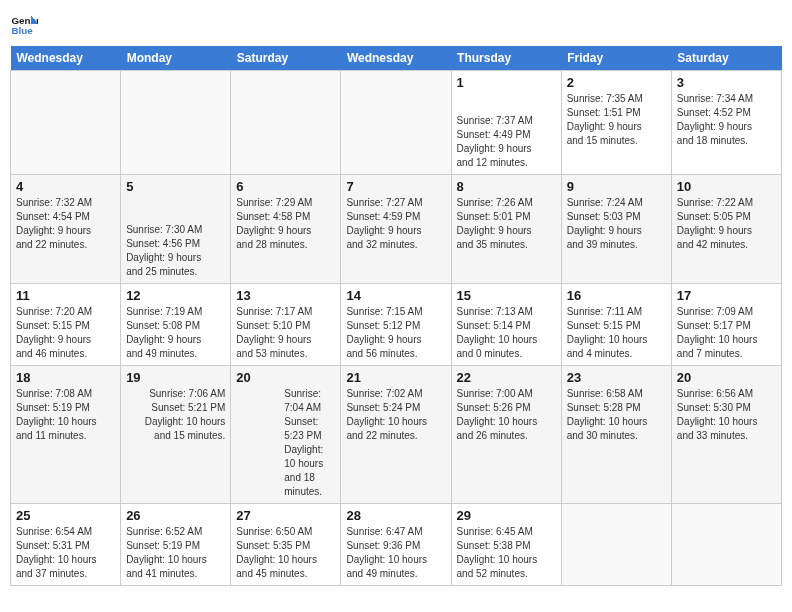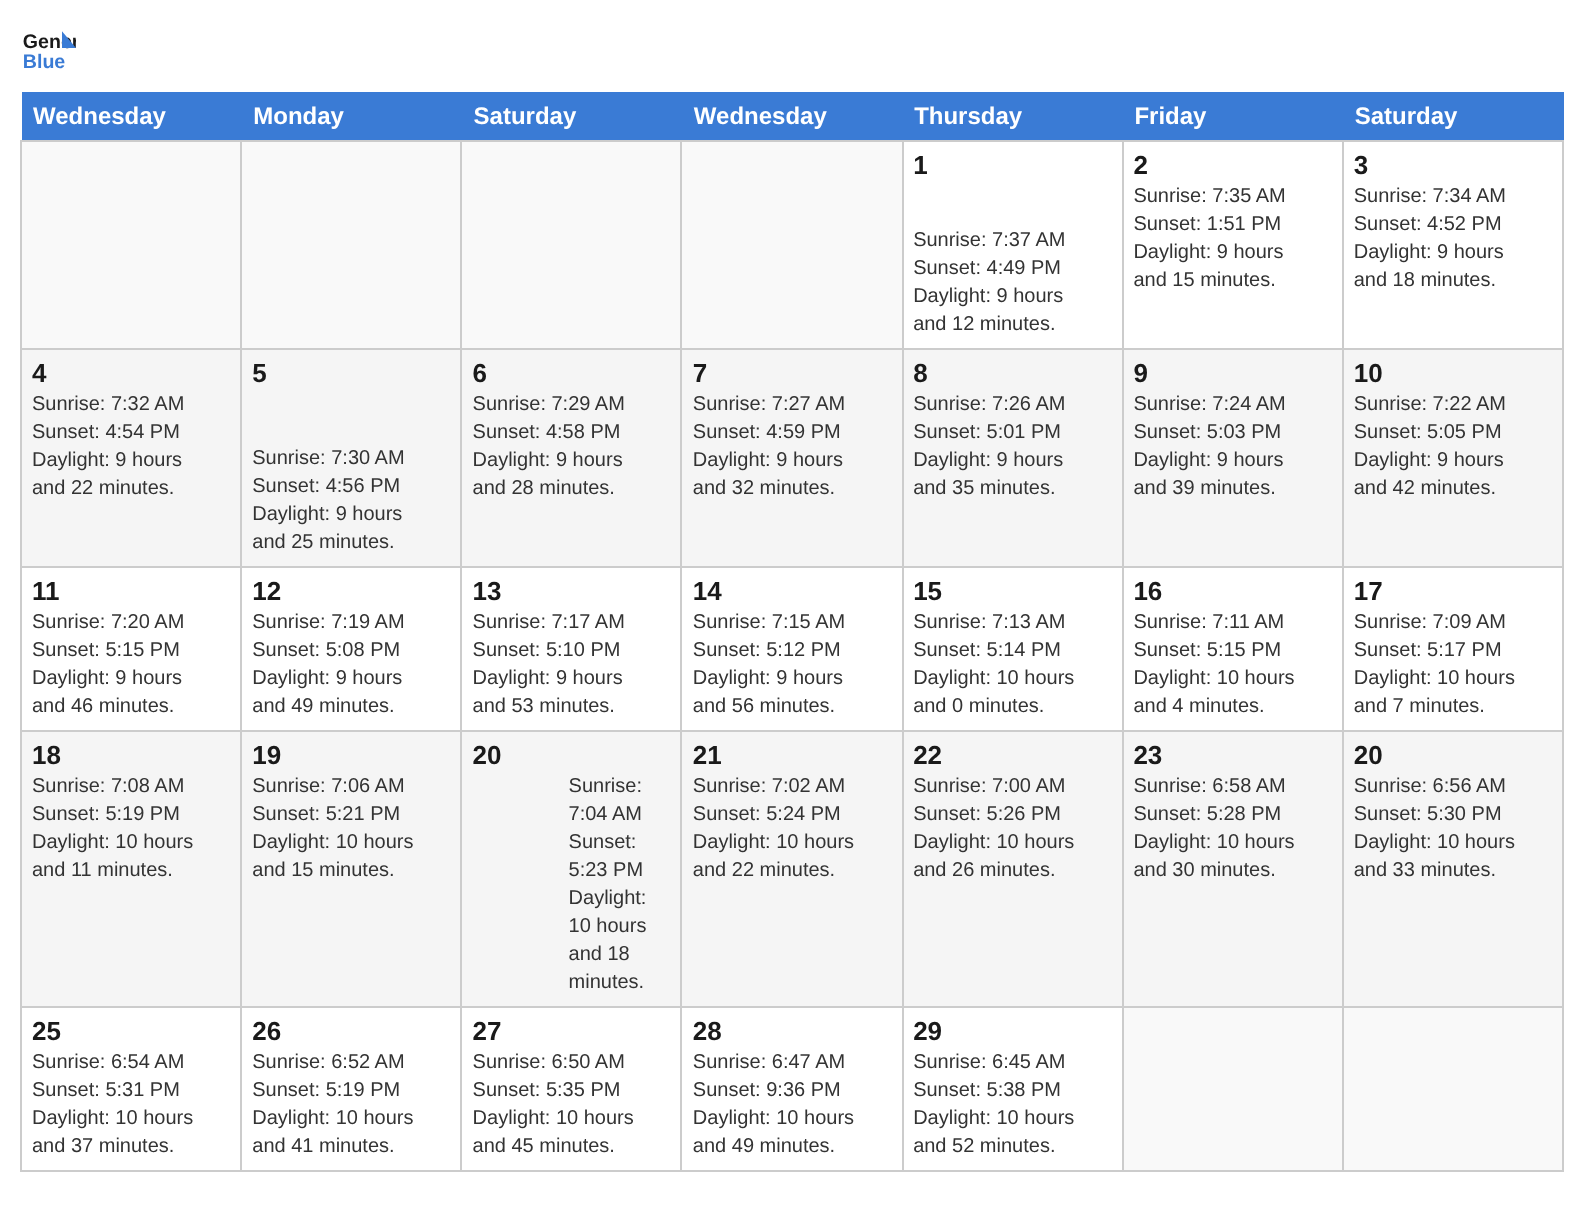--- a/index.html
+++ b/index.html
@@ -235,21 +235,21 @@
       <tr>
         <td>
           <div class="day-number">18</div>
           <div class="day-info" style="white-space: pre-line;">Sunrise: 7:08 AM
 Sunset: 5:19 PM
 Daylight: 10 hours
 and 11 minutes.</div>
         </td>
         <td>
           <div class="day-number">19</div>
-          <div class="day-info" style="white-space: pre-line;">Sunrise: 7:06 AM
+          <div class="day-info" style="white-space: pre-line; text-align: right;">Sunrise: 7:06 AM
 Sunset: 5:21 PM
 Daylight: 10 hours
 and 15 minutes.</div>
         </td>
         <td>
           <div class="day-number">20</div>
           <div class="day-info" style="white-space: pre-line; margin-left: 48px;">Sunrise: 7:04 AM
 Sunset: 5:23 PM
 Daylight: 10 hours
 and 18 minutes.</div>

